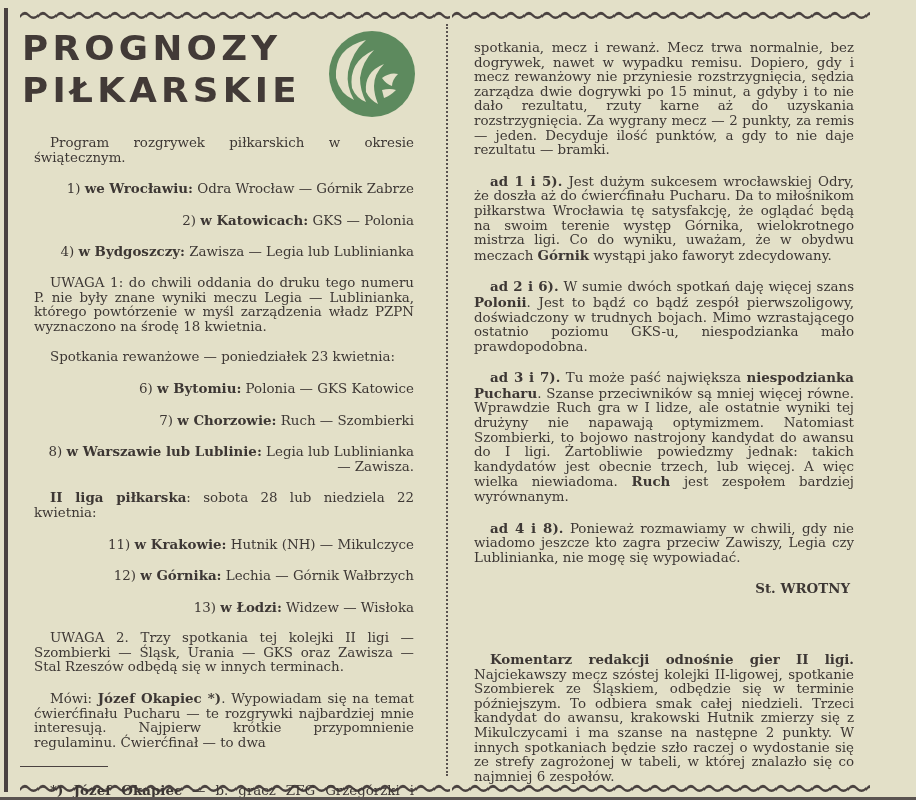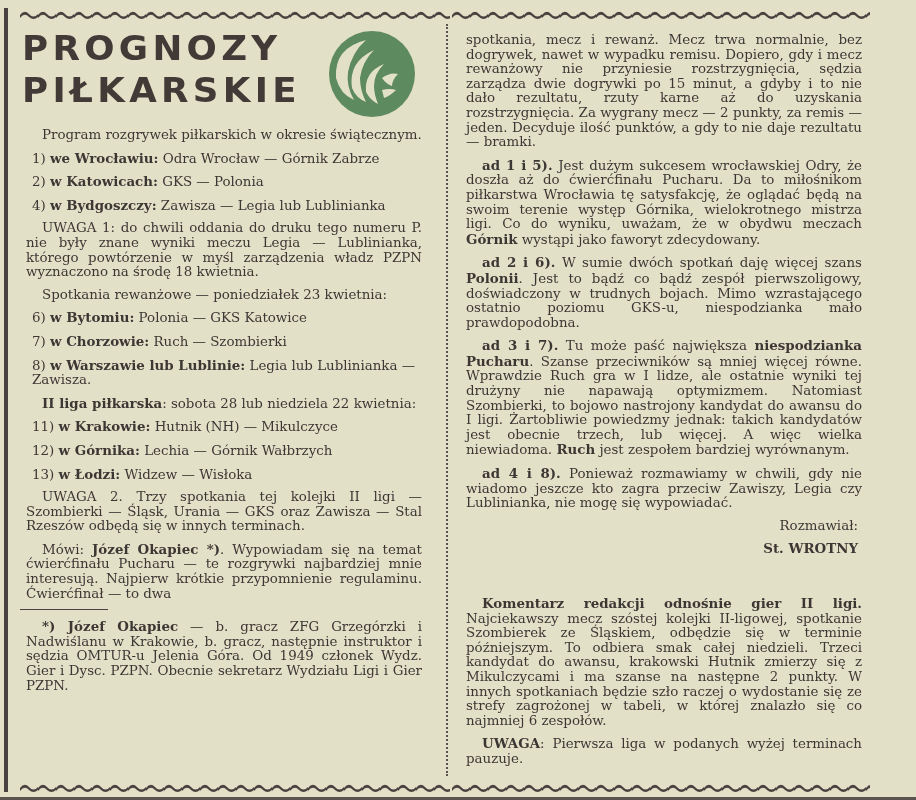--- a/index.html
+++ b/index.html
@@ -44,24 +44,24 @@
     .ball-icon {
       position: absolute; left: 326px; top: 28px; width: 92px; height: 92px;
     }
 
     .col {
       position: absolute; font-size: 13.4px; line-height: 14.6px;
       text-align: justify;
     }
     .col-left { left: 18px; top: 120px; width: 412px; }
     .col-right { left: 458px; top: 25px; width: 412px; }
-    .col p { margin: 8px; }
+    .col p { margin: 16px; }
     .indent { text-indent: 16px; }
     .b { font-weight: bold; }
-    .match { padding-left: 6px; text-indent: -0px; text-align: left; }
+    .match { padding-left: 6px; text-indent: -0px; text-align: right; }
     .footnote-rule { width: 88px; border-top: 1px solid #4a4240; margin: 8px 0 9px 2px; }
     .signoff { text-align: right; padding-right: 4px; }
     .spacer { height: 24px; }
   </style>
 </head>
 <body>
 
 <div class="page">
 
   <div class="left-bar"></div>
@@ -142,21 +142,20 @@
     <div class="footnote-rule"></div>
     <p class="indent"><span class="b">*) </span><span class="b">Józef Okapiec</span><span> — b. gracz ZFG Grzegórzki i Nadwiślanu w Krakowie, b. gracz, następnie instruktor i sędzia OMTUR-u Jelenia Góra. Od 1949 członek Wydz. Gier i Dysc. PZPN. Obecnie sekretarz Wydziału Ligi i Gier PZPN.</span></p>
   </div>
 
   <div class="col col-right">
     <p>spotkania, mecz i rewanż. Mecz trwa normalnie, bez dogrywek, nawet w wypadku remisu. Dopiero, gdy i mecz rewanżowy nie przyniesie rozstrzygnięcia, sędzia zarządza dwie dogrywki po 15 minut, a gdyby i to nie dało rezultatu, rzuty karne aż do uzyskania rozstrzygnięcia. Za wygrany mecz — 2 punkty, za remis — jeden. Decyduje ilość punktów, a gdy to nie daje rezultatu — bramki.</p>
     <p class="indent"><span class="b">ad 1 i 5).</span><span> Jest dużym sukcesem wrocławskiej Odry, że doszła aż do ćwierćfinału Pucharu. Da to miłośnikom piłkarstwa Wrocławia tę satysfakcję, że oglądać będą na swoim terenie występ Górnika, wielokrotnego mistrza ligi. Co do wyniku, uważam, że w obydwu meczach </span><span class="b">Górnik</span><span> wystąpi jako faworyt zdecydowany.</span></p>
     <p class="indent"><span class="b">ad 2 i 6).</span><span> W sumie dwóch spotkań daję więcej szans </span><span class="b">Polonii</span><span>. Jest to bądź co bądź zespół pierwszoligowy, doświadczony w trudnych bojach. Mimo wzrastającego ostatnio poziomu GKS-u, niespodzianka mało prawdopodobna.</span></p>
     <p class="indent"><span class="b">ad 3 i 7).</span><span> Tu może paść największa </span><span class="b">niespodzianka Pucharu</span><span>. Szanse przeciwników są mniej więcej równe. Wprawdzie Ruch gra w I lidze, ale ostatnie wyniki tej drużyny nie napawają optymizmem. Natomiast Szombierki, to bojowo nastrojony kandydat do awansu do I ligi. Żartobliwie powiedzmy jednak: takich kandydatów jest obecnie trzech, lub więcej. A więc wielka niewiadoma. </span><span class="b">Ruch</span><span> jest zespołem bardziej wyrównanym.</span></p>
     <p class="indent"><span class="b">ad 4 i 8).</span><span> Ponieważ rozmawiamy w chwili, gdy nie wiadomo jeszcze kto zagra przeciw Zawiszy, Legia czy Lublinianka, nie mogę się wypowiadać.</span></p>
-    <p class="signoff">Rozmawiał:</p>
     <p class="signoff b">St. WROTNY</p>
     <div class="spacer"></div>
     <p class="indent"><span class="b">Komentarz redakcji odnośnie gier II ligi.</span><span> Najciekawszy mecz szóstej kolejki II-ligowej, spotkanie Szombierek ze Śląskiem, odbędzie się w terminie późniejszym. To odbiera smak całej niedzieli. Trzeci kandydat do awansu, krakowski Hutnik zmierzy się z Mikulczycami i ma szanse na następne 2 punkty. W innych spotkaniach będzie szło raczej o wydostanie się ze strefy zagrożonej w tabeli, w której znalazło się co najmniej 6 zespołów.</span></p>
     <p class="indent"><span class="b">UWAGA</span><span>: Pierwsza liga w podanych wyżej terminach pauzuje.</span></p>
   </div>
 
   <div class="bottom-edge"></div>
 </div>
 
 </body></html>

